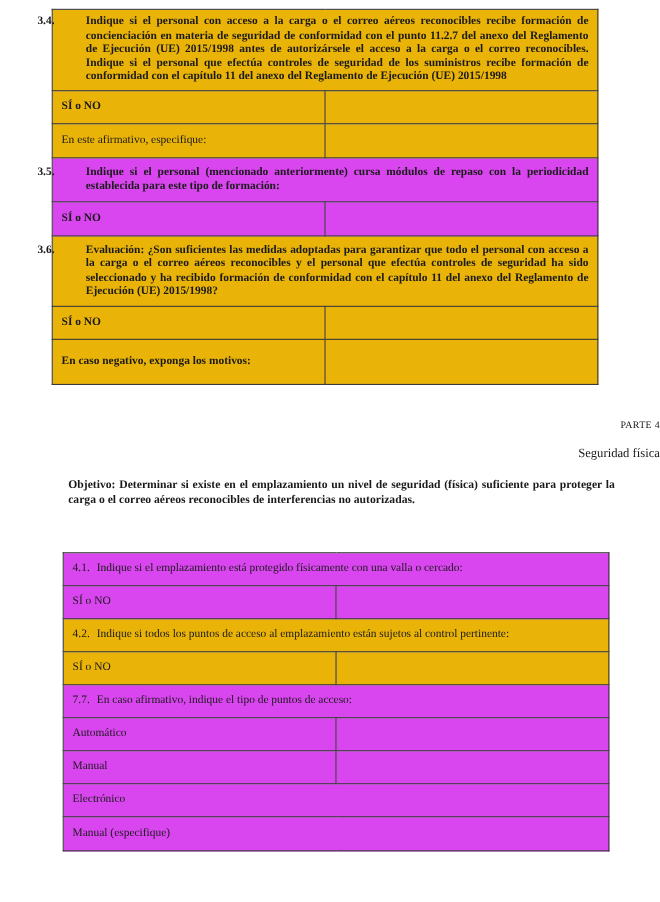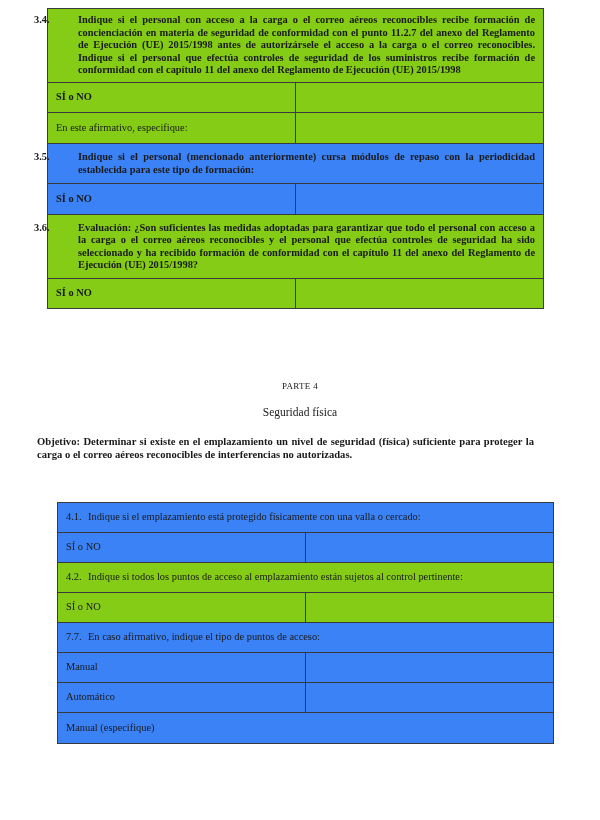--- a/index.html
+++ b/index.html
@@ -1,32 +1,32 @@
 <!DOCTYPE html>
 <html><head>
 <meta charset="utf-8">
 <style>
   html, body { margin: 0; padding: 0; background: #ffffff; }
   body { width: 600px; height: 820px; position: relative; overflow: hidden;
          font-family: "Liberation Serif", "DejaVu Serif", serif; color: #1a1a1a; }
   table.form { position: absolute; left: 47px; width: 497px; border-collapse: collapse; table-layout: fixed; }
   table.form td { border: 1.5px solid #3a3a3a; padding: 0 8px; vertical-align: middle; font-size: 10.4px; line-height: 12.4px; }
   table.form td.label { width: 150px; }
-  .gray { background: #84cc16; }
-  .white { background: #3b82f6; }
+  .gray { background: #eab308; }
+  .white { background: #d946ef; }
   .bold { font-weight: bold; }
   .q { text-align: justify; }
   .q .num { display: inline-block; width: 22px; }
   .q .hang { display: block; padding-left: 22px; text-indent: -22px; }
   #t1 { top: 8px; }
   #t2 { top: 502px; margin-left: 10px; }
-  .center { position: absolute; left: 0; width: 600px; text-align: center; }
+  .center { position: absolute; left: 0; width: 600px; text-align: right; }
   #parte { top: 381px; font-size: 9px; letter-spacing: 0.3px; }
   #sectitle { top: 406px; font-size: 11.5px; font-weight: normal; }
-  #objetivo { position: absolute; left: 37px; width: 497px; top: 436px; font-size: 10.6px; line-height: 12.6px; text-align: justify; }
+  #objetivo { position: absolute; left: 62px; width: 497px; top: 436px; font-size: 10.6px; line-height: 12.6px; text-align: justify; }
   #objetivo .lbl { font-weight: bold; }
 </style>
 </head>
 <body>
 
 <table class="form" id="t1">
   <tbody>
       <tr class="gray" style="height:74px">
     <td colspan="2" class="q bold">
       <span class="hang"><span class="num">3.4.</span><span>Indique si el personal con acceso a la carga o el correo aéreos reconocibles recibe formación de concienciación en materia de seguridad de conformidad con el punto 11.2.7 del anexo del Reglamento de Ejecución (UE) 2015/1998 antes de autorizársele el acceso a la carga o el correo reconocibles. Indique si el personal que efectúa controles de seguridad de los suministros recibe formación de conformidad con el capítulo 11 del anexo del Reglamento de Ejecución (UE) 2015/1998</span></span>
@@ -51,20 +51,24 @@
   </tr>
   <tr class="gray" style="height:64px">
     <td colspan="2" class="q bold">
       <span class="hang"><span class="num">3.6.</span><span>Evaluación: ¿Son suficientes las medidas adoptadas para garantizar que todo el personal con acceso a la carga o el correo aéreos reconocibles y el personal que efectúa controles de seguridad ha sido seleccionado y ha recibido formación de conformidad con el capítulo 11 del anexo del Reglamento de Ejecución (UE) 2015/1998?</span></span>
     </td>
   </tr>
   <tr class="gray" style="height:30px">
     <td class="label bold">SÍ o NO</td>
     <td></td>
   </tr>
+  <tr class="gray" style="height:41px">
+    <td class="label bold">En caso negativo, exponga los motivos:</td>
+    <td></td>
+  </tr>
 </tbody>
   </table>
 
 <div class="center" id="parte">PARTE 4</div>
 <div class="center" id="sectitle">Seguridad física</div>
 <div id="objetivo">
   <span class="lbl">Objetivo:</span>
   <span style="font-weight:bold">Determinar si existe en el emplazamiento un nivel de seguridad (física) suficiente para proteger la carga o el correo aéreos reconocibles de interferencias no autorizadas.</span>
 </div>
 
@@ -87,24 +91,27 @@
   <tr class="gray" style="height:30px">
     <td class="label">SÍ o NO</td>
     <td></td>
   </tr>
   <tr class="white" style="height:30px">
     <td colspan="2" class="q">
       <span class="num">7.7.</span><span>En caso afirmativo, indique el tipo de puntos de acceso:</span>
     </td>
   </tr>
   <tr class="white" style="height:30px">
+    <td class="label">Automático</td>
+    <td></td>
+  </tr>
+  <tr class="white" style="height:30px">
     <td class="label">Manual</td>
     <td></td>
   </tr>
   <tr class="white" style="height:30px">
-    <td class="label">Automático</td>
-    <td></td>
+    <td colspan="2">Electrónico</td>
   </tr>
   <tr class="white" style="height:31px">
     <td colspan="2">Manual (especifique)</td>
   </tr>
 </tbody>
   </table>
 
 </body></html>

